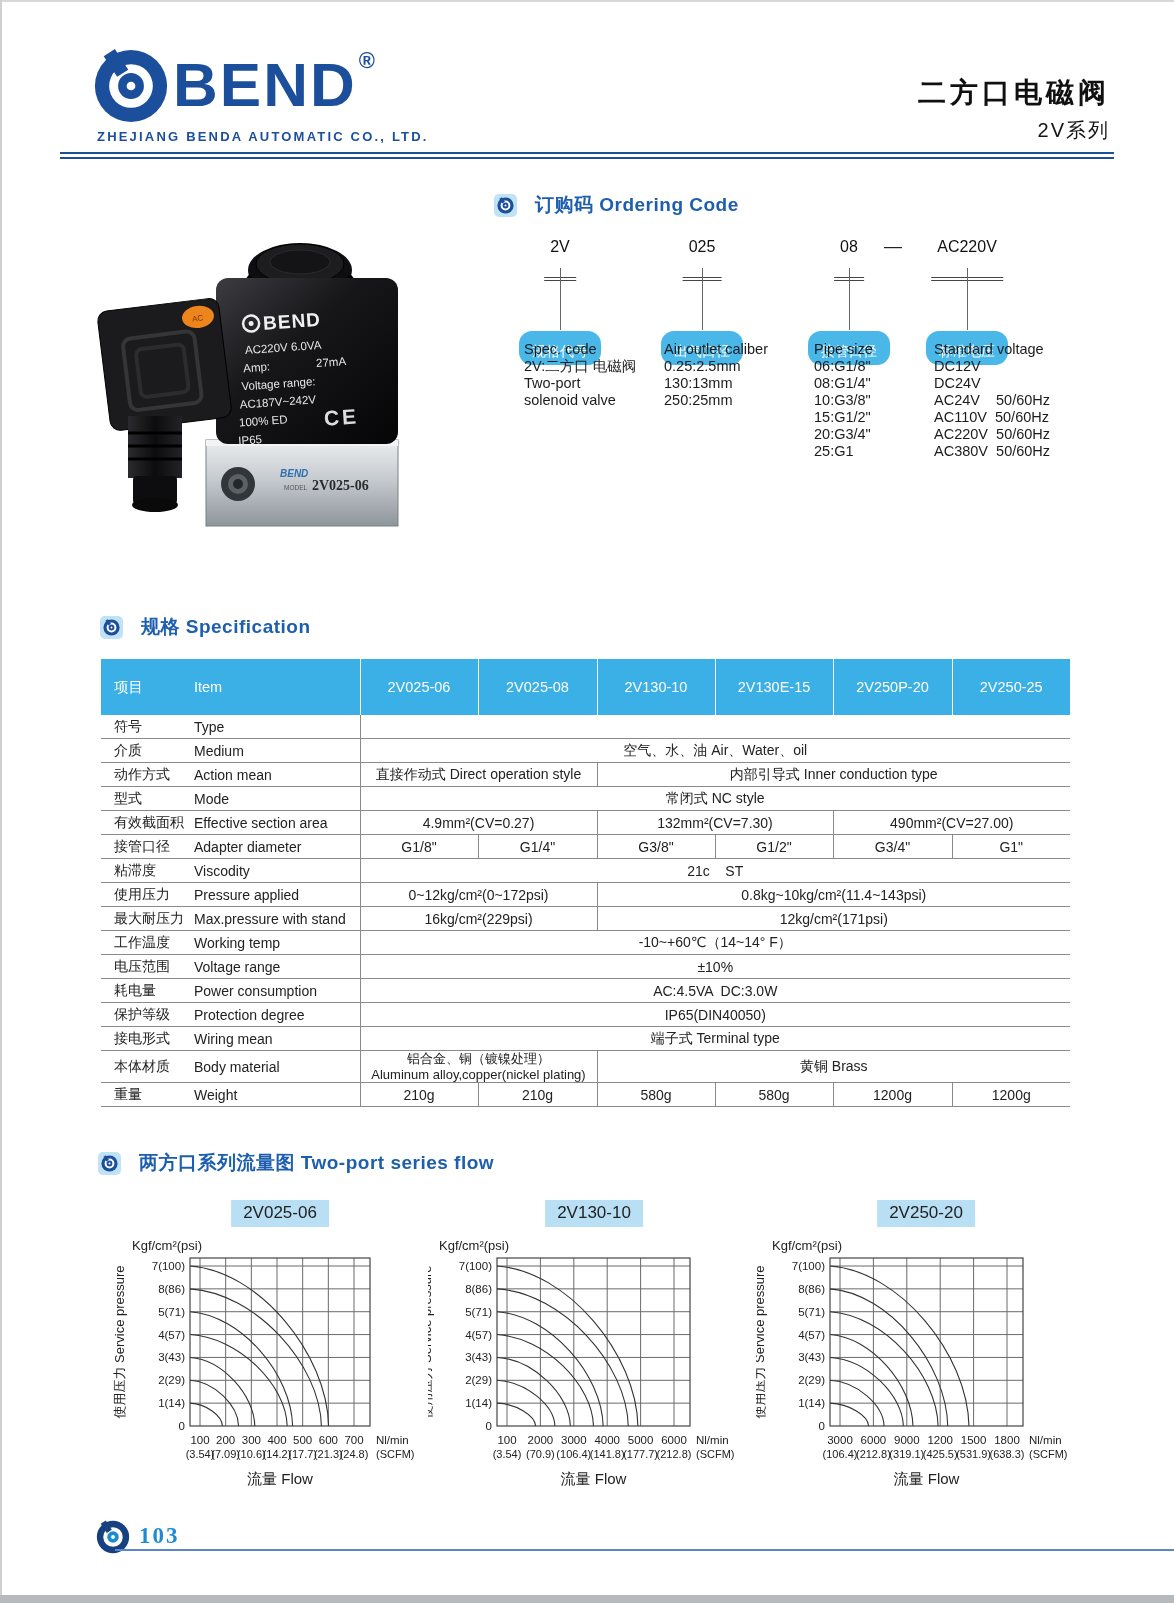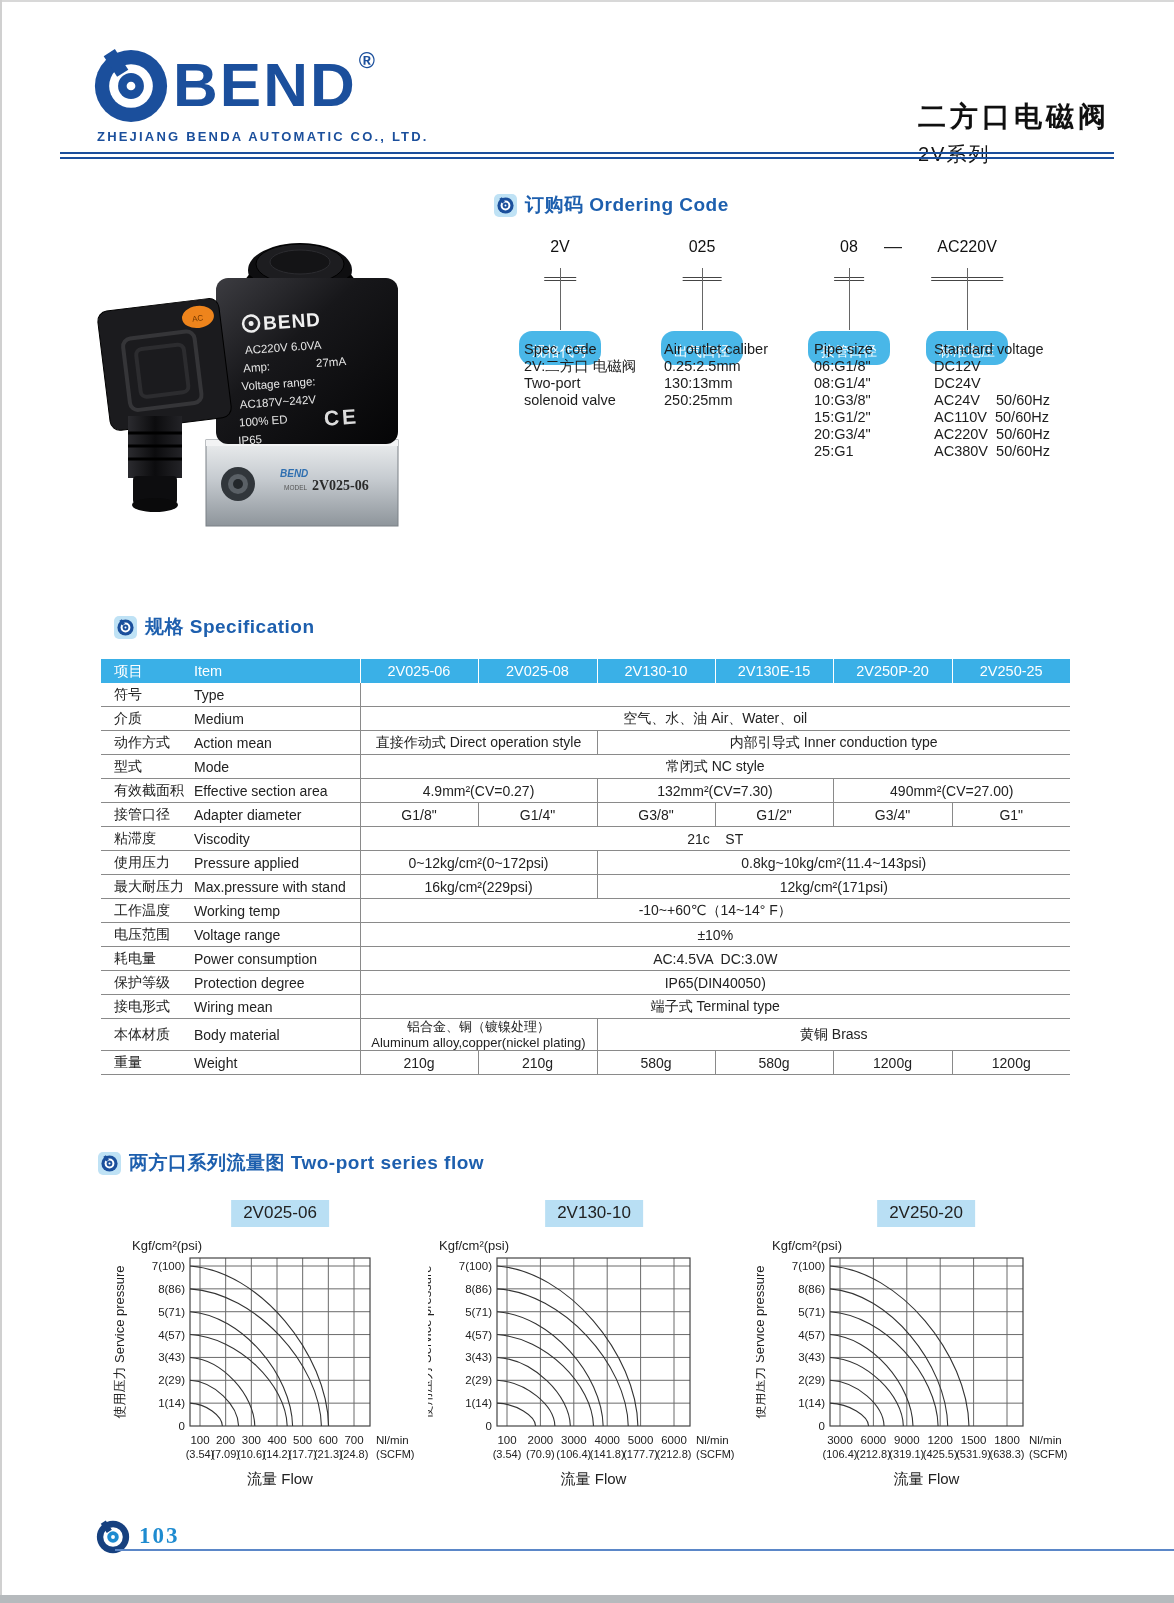--- a/index.html
+++ b/index.html
@@ -9,28 +9,28 @@
   .edge-top{position:absolute;left:0;top:0;width:100%;height:2px;background:#d8d8d8;}
   .edge-left{position:absolute;left:0;top:0;width:2px;height:100%;background:#d0d0d0;}
   .edge-bottom{position:absolute;left:0;top:1595px;width:100%;height:8px;background:#b6babd;}
 
   
   .brand-row{position:absolute;left:93px;top:48px;display:flex;align-items:flex-start;}
   .brand-mark{width:76px;height:76px;}
   .brand-text{font-weight:bold;font-size:62px;line-height:74px;color:#1b4f9c;letter-spacing:2px;margin-left:4px;}
   .brand-reg{font-size:22px;color:#1b4f9c;font-weight:bold;vertical-align:28px;margin-left:2px;}
   .company{position:absolute;left:97px;top:129px;font-size:13px;font-weight:bold;letter-spacing:2.2px;color:#1b4f9c;}
-  .doc-title{position:absolute;right:64px;top:74px;text-align:left;margin-top:24px;}
+  .doc-title{position:absolute;right:64px;top:74px;text-align:right;}
   .doc-title-cn{font-size:28px;font-weight:bold;color:#101010;letter-spacing:4px;}
   .doc-title-sub{font-size:20px;color:#151515;letter-spacing:2px;margin-top:5px;}
   .separator{position:absolute;left:60px;top:152px;width:1054px;height:3px;
              border-top:2px solid #1b4f9c;border-bottom:2px solid #1b4f9c;}
 
   
-  .sec{position:absolute;display:flex;align-items:center;gap:8px;}
+  .sec{position:absolute;display:flex;align-items:center;gap:18px;}
   .sec-icon{width:23px;height:23px;border-radius:5px;background:#bfe2f5;
             display:flex;align-items:center;justify-content:center;}
   .sec-icon svg{width:17px;height:17px;}
   .sec-title{font-size:19px;font-weight:bold;color:#1d5fae;letter-spacing:0.5px;}
 
   
   .ord-code{position:absolute;top:238px;transform:translateX(-50%);font-size:16px;color:#111;text-align:center;}
   .ord-code .code-text{display:inline-block;padding:0 6px 21px;border-bottom:1px solid #444;position:relative;}
   .ord-code .code-text::after{content:"";position:absolute;left:0;right:0;bottom:-4px;border-bottom:1px solid #444;}
   .ord-dash{position:absolute;left:884px;top:236px;font-size:18px;color:#222;}
@@ -38,21 +38,21 @@
   .ord-pill{position:absolute;top:331px;transform:translateX(-50%);background:#49b7e8;color:#fff;
             font-size:14px;padding:12px 13px 4px;border-radius:13px;white-space:nowrap;}
   .ord-desc{position:absolute;top:341px;font-size:14.5px;line-height:17px;color:#1c1c1c;white-space:pre;}
 
   
   .product-wrap{position:absolute;left:88px;top:228px;width:340px;height:310px;}
 
   
   .spec-table{position:absolute;left:101px;top:659px;}
   table{border-collapse:collapse;table-layout:fixed;width:969px;}
-  th{background:#3ab0e7;color:#fff;font-weight:normal;font-size:14.5px;height:24px;padding:0;}
+  th{background:#3ab0e7;color:#fff;font-weight:normal;font-size:14.5px;height:24px;padding:16px;}
   th.h-cn{text-align:left;padding-left:13px;}
   th.h-en{text-align:left;padding-left:9px;}
   th.model{border-left:1px solid #fff;text-align:center;}
   td{font-size:14px;height:23px;padding:0 2px;border-bottom:1px solid #8a8a8a;white-space:pre;}
   td.cn{text-align:left;padding-left:13px;color:#222;}
   td.en{text-align:left;padding-left:9px;color:#222;}
   td.v{border-left:1px solid #8a8a8a;text-align:center;color:#222;}
   td.v .l2{font-size:13px;line-height:15.5px;}
 
   
@@ -205,21 +205,21 @@
 
       <g>
         <rect x="40" y="188" width="54" height="62" fill="url(#glandGrad)"></rect>
         <path d="M40 205 h54 M40 218 h54 M40 231 h54" stroke="#000" stroke-width="3"></path>
         <rect x="45" y="248" width="44" height="28" rx="4" fill="#0d0d0f"></rect>
         <ellipse cx="67" cy="277" rx="23" ry="7" fill="#0a0a0b"></ellipse>
       </g>
     </svg>
   </div>
 
-  <div class="sec" style="left:114px;top:614px;">
+  <div class="sec" style="left:100px;top:614px;">
     <span class="sec-icon logo-mark">
         <svg viewBox="0 0 40 40" width="100%" height="100%">
     <circle cx="20" cy="20" r="19" fill="#1b4f9c"></circle>
     <circle cx="20" cy="20" r="11.5" fill="#fff"></circle>
     <circle cx="20" cy="20" r="6.8" fill="#1b4f9c"></circle>
     <circle cx="20" cy="20" r="2.3" fill="#fff"></circle>
     <rect x="16.5" y="-1" width="7" height="13" fill="#1b4f9c" transform="rotate(-33 20 20)"></rect>
   </svg>
       </span>
     <span class="sec-title">规格 Specification</span>

